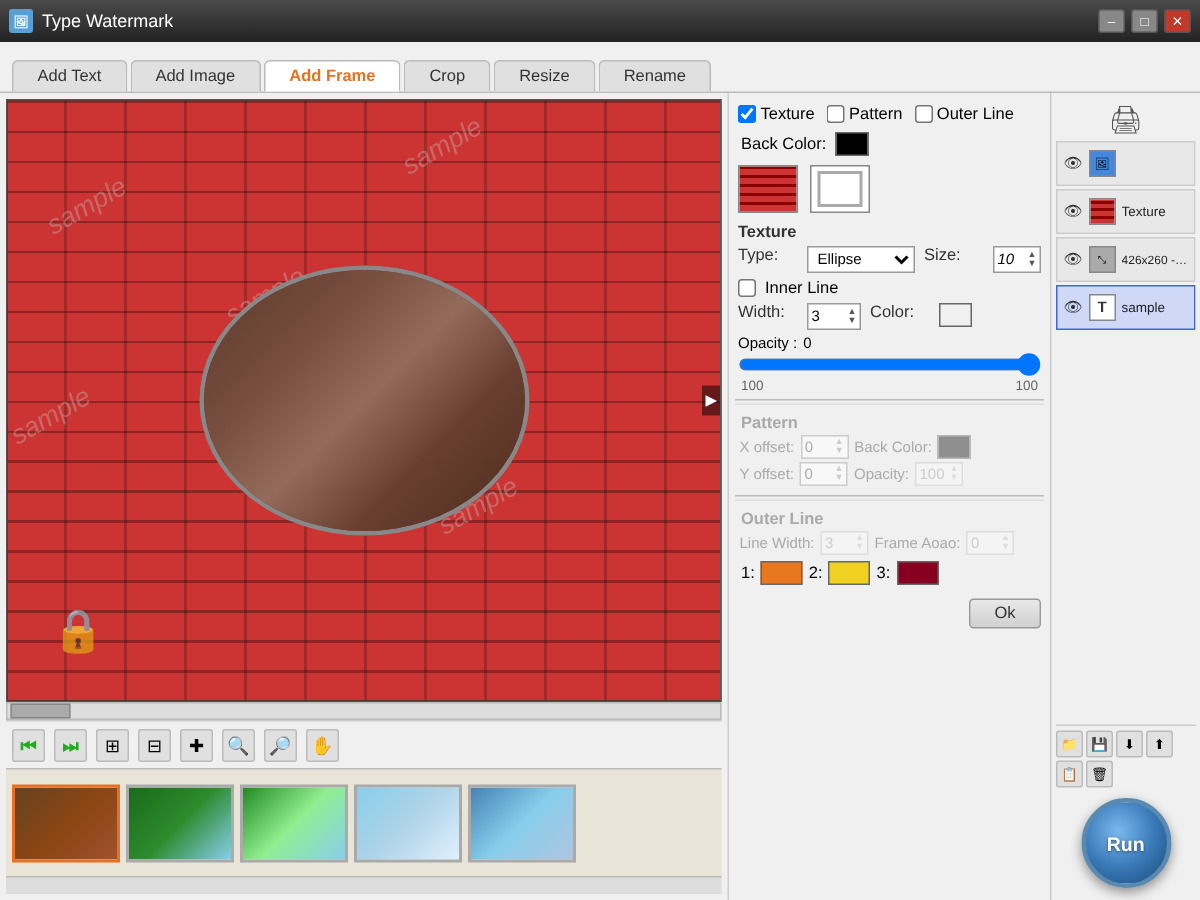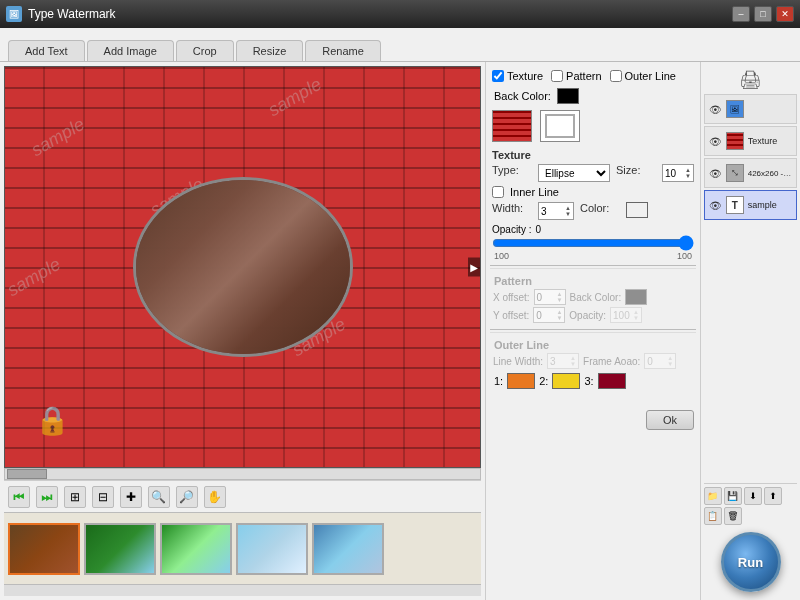--- a/index.html
+++ b/index.html
@@ -361,21 +361,20 @@
 
     
     .ok-btn {
       background: linear-gradient(to bottom, #e8e8e8, #d0d0d0);
       border: 1px solid #999;
       border-radius: 3px;
       padding: 3px 16px;
       cursor: pointer;
       font-size: 11px;
       color: #333;
-      margin-top: 12px;
     }
 
     
     .far-right {
       width: 100px;
       background: #f0f0f0;
       border-left: 1px solid #ccc;
       display: flex;
       flex-direction: column;
       padding: 4px 3px;
@@ -511,20 +510,21 @@
   <div class="title-bar-controls">
     <div class="title-btn">–</div>
     <div class="title-btn">□</div>
     <div class="title-btn close">✕</div>
   </div>
 </div>
 
 <div class="tab-bar">
   <div class="tab">Add Text</div>
   <div class="tab">Add Image</div>
+  <div class="tab active">Add Frame</div>
   <div class="tab">Crop</div>
   <div class="tab">Resize</div>
   <div class="tab">Rename</div>
 </div>
 
 <div class="main-content">
 
   <div class="left-panel">
 
     <div class="canvas-container">
@@ -618,21 +618,21 @@
 
     <div class="form-row">
       <span class="form-label">Type:</span>
       <select style="width:72px;">
         <option>Ellipse</option>
         <option>Rectangle</option>
         <option>Diamond</option>
       </select>
       <span class="form-label">Size:</span>
       <div style="display:flex;align-items:center;border:1px solid #999;background:white;width:36px;height:18px;padding:0 2px;">
-        <span style="font-size:10px;flex:1;">10</span>
+        <span style="font-size:10px;flex:1;font-style:italic;">10</span>
         <div class="spinner-arrows">
           <span class="spinner-arrow">▲</span>
           <span class="spinner-arrow">▼</span>
         </div>
       </div>
     </div>
 
     <div class="form-row">
       <input type="checkbox" style="">
       <span>Inner Line</span>

